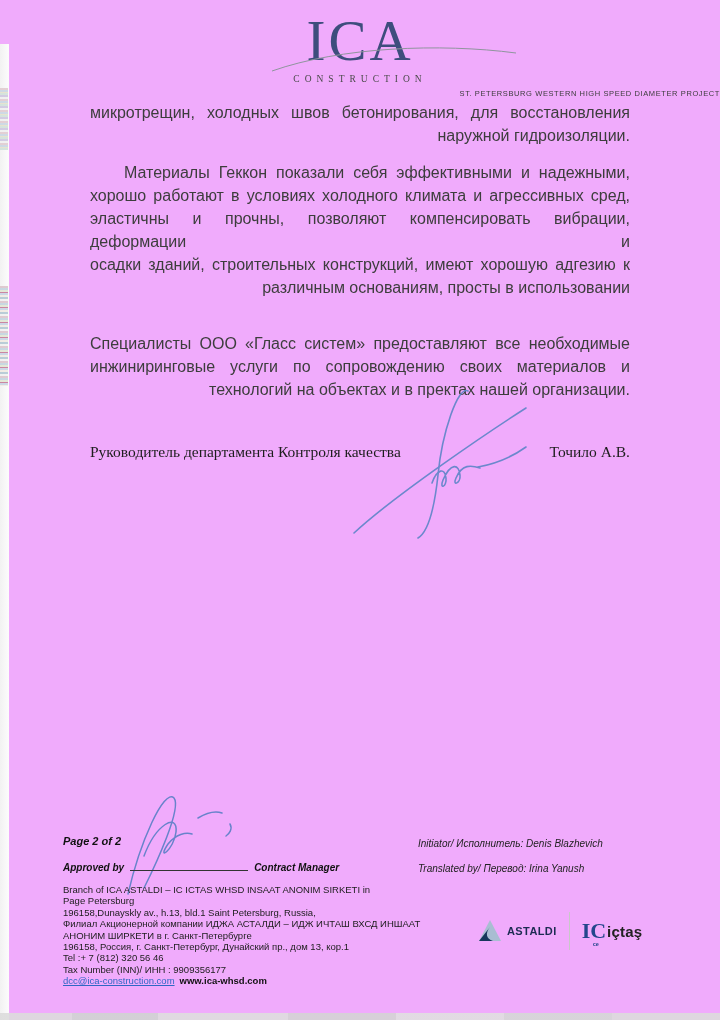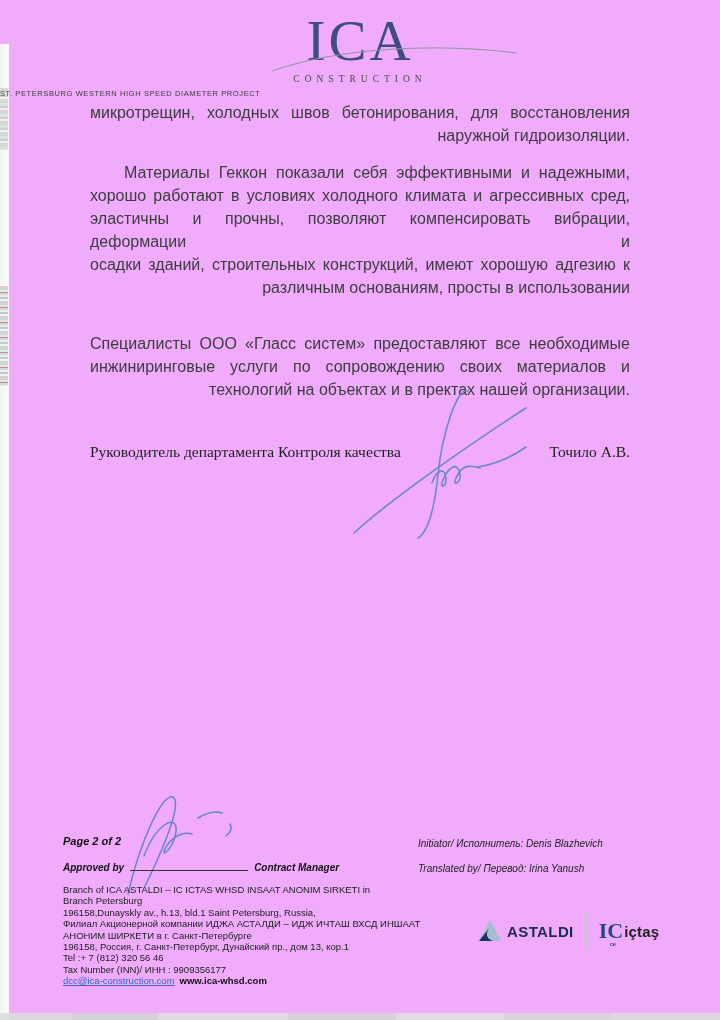--- a/index.html
+++ b/index.html
@@ -19,21 +19,21 @@
   .bottom-band { left:0; bottom:0; width:720px; height:7px; opacity:.9;
     background:linear-gradient(90deg,#dcdcdc 0 10%,#d0d4d2 10% 22%,#dedede 22% 40%,#d4d4d4 40% 55%,#e0e0e0 55% 70%,#d5d8d6 70% 85%,#dcdcdc 85% 100%); }
 
   
   .logo-wrap { left:0; top:12px; width:720px; text-align:center; }
   .logo-ica { font-family:"Liberation Serif", serif; font-size:57px; line-height:1;
     color:#3e4d7d; letter-spacing:3px; font-weight:500; }
   .logo-arc { left:270px; top:40px; width:248px; height:36px; }
   .logo-construction { left:0; top:74px; width:720px; text-align:center;
     font-family:Liberation Serif, serif; font-size:9.5px; letter-spacing:5px; color:#4a4a4a; }
-  .logo-tagline { left:0; top:89px; width:720px; text-align:left;
+  .logo-tagline { left:0; top:89px; width:720px; text-align:right;
     font-size:7.5px; letter-spacing:.6px; color:#3c3c3c; }
 
   
   .bodytext { left:90px; top:101px; width:540px; font-size:16px; line-height:23px; color:#3d3d3d; }
   .jline { text-align:justify; text-align-last:justify; }
   .lline { text-align:right; }
   .indent { text-indent:34px; }
   .p2 { margin-top:14px; }
   .p3 { margin-top:33px; }
 
@@ -51,21 +51,21 @@
   .translated-row { left:418px; top:863px; font-size:10px; font-style:italic; color:#222; }
 
   
   .address { left:63px; top:884px; width:380px; font-size:9.5px; line-height:11.4px; color:#1c1c1c; }
   .address div { white-space:nowrap; }
   .email-link { color:#2f68c5; text-decoration:underline; }
   .website { font-weight:bold; margin-left:5px; color:#111; }
 
   
   .partners { left:478px; top:903px; height:56px; display:flex; align-items:center; }
-  .astaldi-text { font-size:15px; font-weight:bold; color:#1c2b52; letter-spacing:.4px; margin-left:5px; }
+  .astaldi-text { font-size:11px; font-weight:bold; color:#1c2b52; letter-spacing:.4px; margin-left:5px; }
   .logo-divider { width:1px; height:38px; background:#c8c8c8; margin:0 12px; }
   .ic-mark { position:relative; font-family:"Liberation Serif", serif; font-size:22px;
     font-weight:600; color:#23468c; line-height:1; }
   .ic-sub { position:absolute; left:11px; bottom:-5px; font-size:5.5px; font-weight:bold;
     color:#23468c; font-family:"Liberation Sans", sans-serif; }
   .ictas-text { font-size:15px; font-weight:600; color:#222; margin-left:1px; letter-spacing:.2px; }
 </style>
 </head>
 <body>
 
@@ -136,21 +136,21 @@
     <span>Initiator/ Исполнитель:</span>
     <span>Denis Blazhevich</span>
   </div>
   <div class="abs translated-row">
     <span>Translated by/ Перевод:</span>
     <span>Irina Yanush</span>
   </div>
 
   <div class="abs address">
     <div>Branch of ICA ASTALDI – IC ICTAS WHSD INSAAT ANONIM SIRKETI in</div>
-    <div>Branch Petersburg</div>
+    <div>Page Petersburg</div>
     <div>196158,Dunayskly av., h.13, bld.1 Saint Petersburg, Russia,</div>
     <div>Филиал Акционерной компании ИДЖА АСТАЛДИ – ИДЖ ИЧТАШ ВХСД ИНШААТ</div>
     <div>АНОНИМ ШИРКЕТИ в г. Санкт-Петербурге</div>
     <div>196158, Россия, г. Санкт-Петербург, Дунайский пр., дом 13, кор.1</div>
     <div>Tel :+ 7 (812) 320 56 46</div>
     <div>Tax Number (INN)/ ИНН : 9909356177</div>
     <div>
       <span class="email-link">dcc@ica-construction.com</span><span class="website">www.ica-whsd.com</span>
     </div>
   </div>

